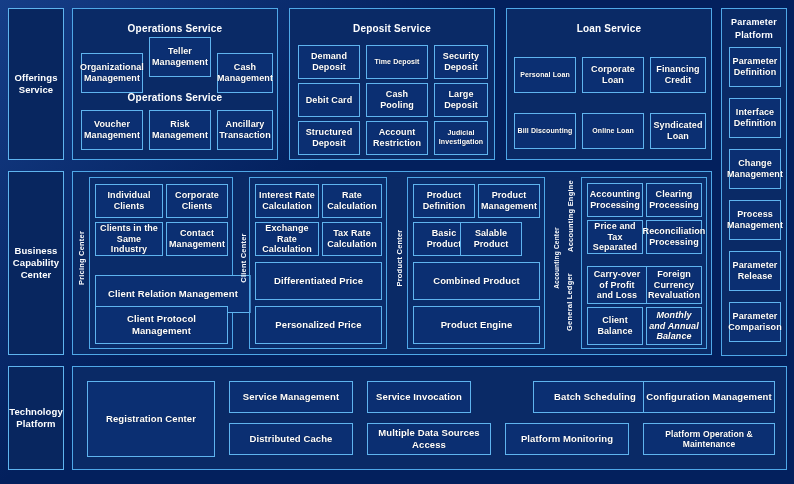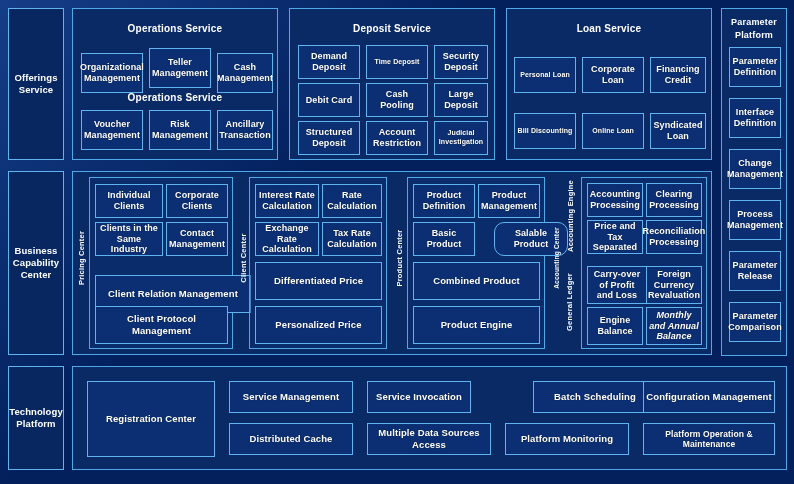--- a/index.html
+++ b/index.html
@@ -108,21 +108,21 @@
 <div id="canvas">
 
   <div class="row-label" style="left:8px; top:8px; width:56px; height:152px;">
     <span>Offerings Service</span>
   </div>
 
   <div class="panel" style="left:72px; top:8px; width:206px; height:152px;">
     <div class="grp-title" style="top:14px;">Operations Service</div>
 
     <div class="leaf" style="left:8px; top:44px; width:62px; height:40px;">Organizational Management</div>
-    <div class="leaf" style="left:76px; top:39px; width:62px; height:40px;">Teller Management</div>
+    <div class="leaf" style="left:76px; top:28px; width:62px; height:40px;">Teller Management</div>
     <div class="leaf" style="left:144px; top:44px; width:56px; height:40px;">Cash Management</div>
 
     <div class="grp-title" style="top:83px;">Operations Service</div>
 
     <div class="leaf" style="left:8px; top:101px; width:62px; height:40px;">Voucher Management</div>
     <div class="leaf" style="left:76px; top:101px; width:62px; height:40px;">Risk Management</div>
     <div class="leaf" style="left:144px; top:101px; width:56px; height:40px;">Ancillary Transaction</div>
   </div>
 
   <div class="panel" style="left:289px; top:8px; width:206px; height:152px;">
@@ -189,39 +189,39 @@
       <div class="leaf" style="left:72px; top:44px; width:60px; height:34px;">Tax Rate Calculation</div>
       <div class="leaf wide" style="left:5px; top:84px; width:127px; height:38px;">Differentiated Price</div>
       <div class="leaf wide" style="left:5px; top:128px; width:127px; height:38px;">Personalized Price</div>
     </div>
 
     <div class="vlabel rot" style="left:298px; top:80px; width:56px; height:12px;">Product Center</div>
     <div class="subgroup" style="left:334px; top:5px; width:138px; height:172px;">
       <div class="leaf" style="left:5px; top:6px; width:62px; height:34px;">Product Definition</div>
       <div class="leaf" style="left:70px; top:6px; width:62px; height:34px;">Product Management</div>
       <div class="leaf" style="left:5px; top:44px; width:62px; height:34px;">Basic Product</div>
-      <div class="leaf" style="left:86px; top:44px; width:74px; height:34px;border-radius:10px;">Salable Product</div>
+      <div class="leaf" style="left:52px; top:44px; width:62px; height:34px;">Salable Product</div>
       <div class="leaf wide" style="left:5px; top:84px; width:127px; height:38px;">Combined Product</div>
       <div class="leaf wide" style="left:5px; top:128px; width:127px; height:38px;">Product Engine</div>
     </div>
 
     <div class="vlabel rot tiny" style="left:450px; top:80px; width:66px; height:12px;">Accounting Center</div>
 
     <div class="vlabel rot" style="left:461px; top:38px; width:72px; height:12px;">Accounting Engine</div>
     <div class="vlabel rot" style="left:463px; top:124px; width:66px; height:12px;">General Ledger</div>
 
     <div class="subgroup" style="left:508px; top:5px; width:126px; height:172px;">
       <div class="leaf" style="left:5px; top:5px; width:56px; height:34px;">Accounting Processing</div>
       <div class="leaf" style="left:64px; top:5px; width:56px; height:34px;">Clearing Processing</div>
       <div class="leaf" style="left:5px; top:42px; width:56px; height:34px;">Price and Tax Separated</div>
       <div class="leaf" style="left:64px; top:42px; width:56px; height:34px;">Reconciliation Processing</div>
 
       <div class="leaf" style="left:5px; top:88px; width:60px; height:38px;">Carry-over of Profit and Loss</div>
       <div class="leaf" style="left:64px; top:88px; width:56px; height:38px;">Foreign Currency Revaluation</div>
-      <div class="leaf" style="left:5px; top:129px; width:56px; height:38px;">Engine Balance</div>
+      <div class="leaf" style="left:5px; top:129px; width:56px; height:38px;">Client Balance</div>
       <div class="leaf" style="left:64px; top:129px; width:56px; height:38px;font-style:italic;">Monthly and Annual Balance</div>
     </div>
   </div>
 
   <div class="row-label" style="left:8px; top:366px; width:56px; height:104px;">
     <span>Technology Platform</span>
   </div>
 
   <div class="panel" style="left:72px; top:366px; width:715px; height:104px;">
 

